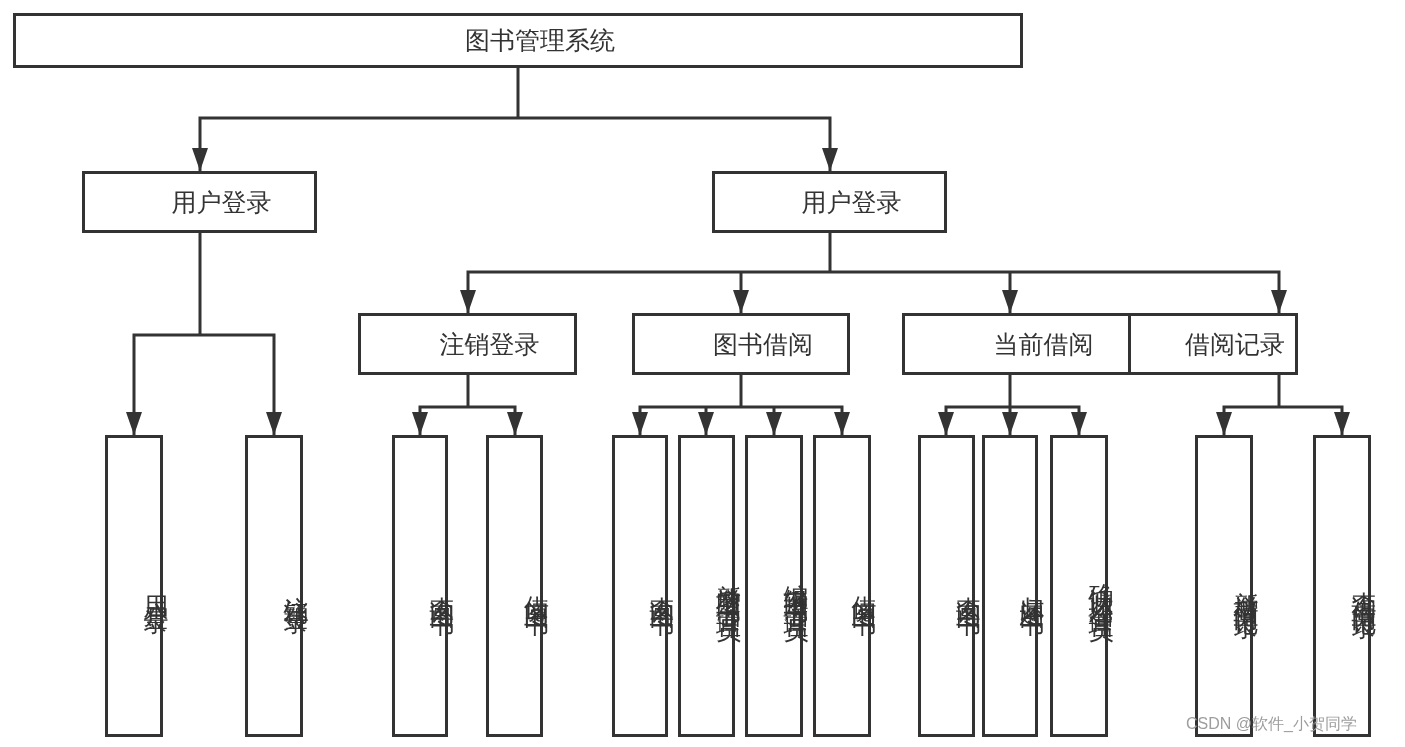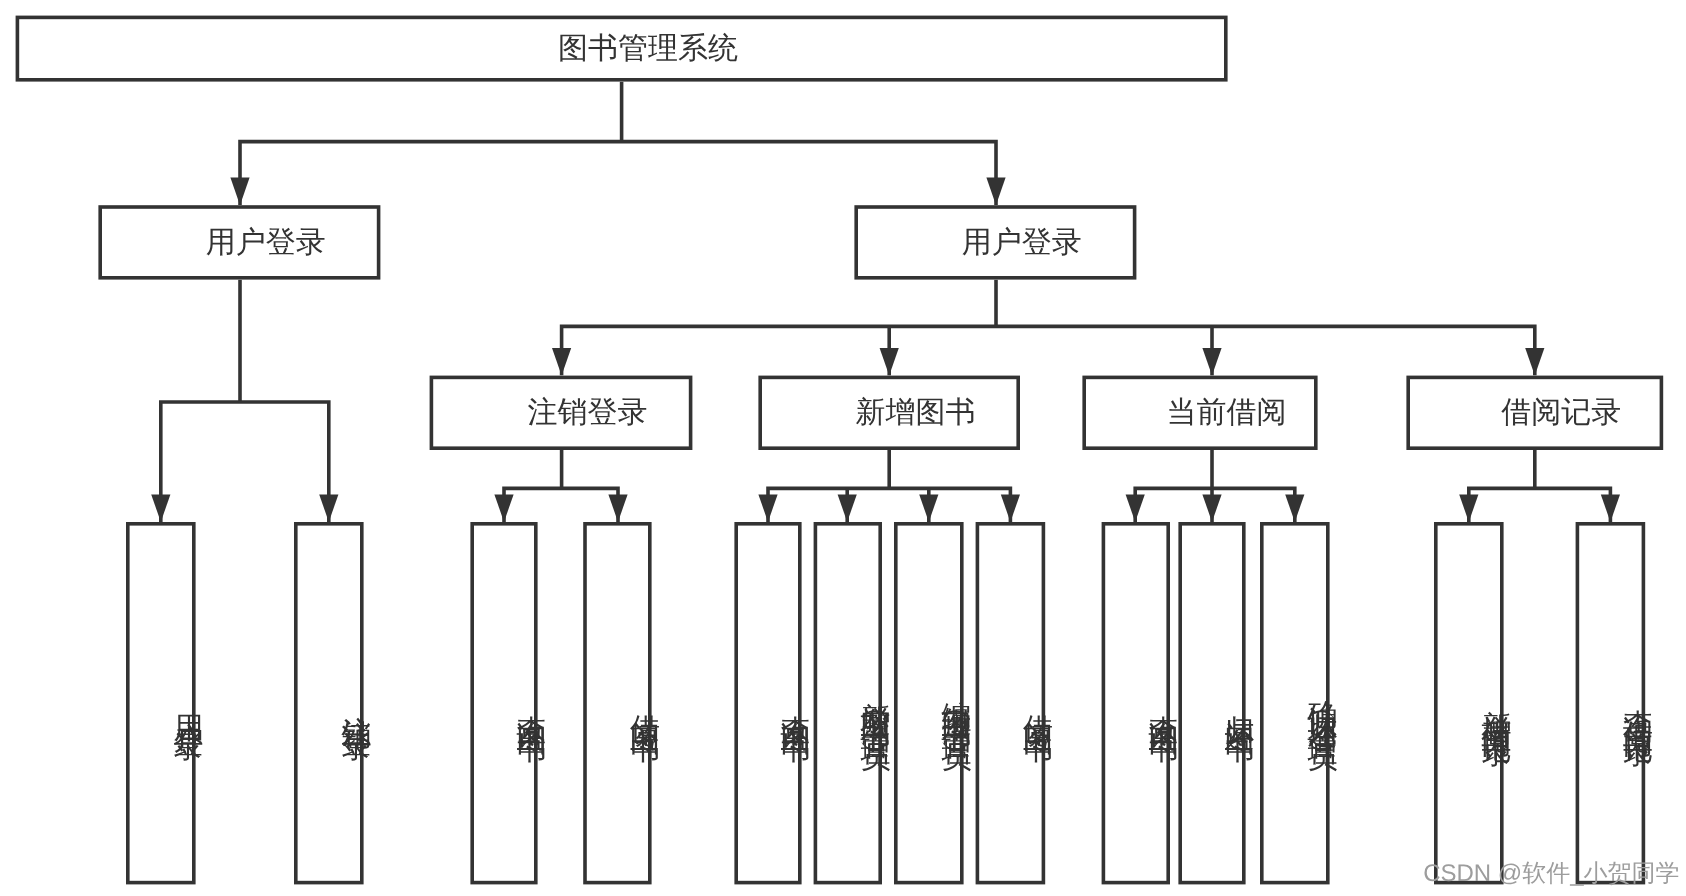--- a/index.html
+++ b/index.html
@@ -52,21 +52,21 @@
   .node.v span {
     writing-mode: vertical-rl;
     text-orientation: mixed;
     letter-spacing: 5px;
     white-space: nowrap;
   }
   .watermark {
     position: absolute;
     left: 1186px;
     top: 714px;
-    font-size: 20px;
+    font-size: 16px;
     color: var(--watermark);
     white-space: nowrap;
     z-index: 5;
   }
 </style>
 </head>
 <body>
 
 <div class="canvas">
 
@@ -133,26 +133,26 @@
     <span>用户登录</span>
   </div>
   <div class="node h" style="left:712px;top:171px;width:235px;height:62px">
     <span>用户登录</span>
   </div>
 
   <div class="node h" style="left:358px;top:313px;width:219px;height:62px">
     <span>注销登录</span>
   </div>
   <div class="node h" style="left:632px;top:313px;width:218px;height:62px">
-    <span>新增图书</span>
+    <span>图书借阅</span>
   </div>
-  <div class="node h" style="left:902px;top:313px;width:196px;height:62px">
+  <div class="node h" style="left:902px;top:313px;width:239px;height:62px">
     <span>当前借阅</span>
   </div>
-  <div class="node h" style="left:1172px;top:313px;width:214px;height:62px">
+  <div class="node h" style="left:1128px;top:313px;width:170px;height:62px">
     <span>借阅记录</span>
   </div>
 
   <div class="node v" style="left:105px;top:435px;width:58px;height:302px">
     <span>用户登录</span>
   </div>
   <div class="node v" style="left:245px;top:435px;width:58px;height:302px">
     <span>注销登录</span>
   </div>
   <div class="node v" style="left:392px;top:435px;width:56px;height:302px">

